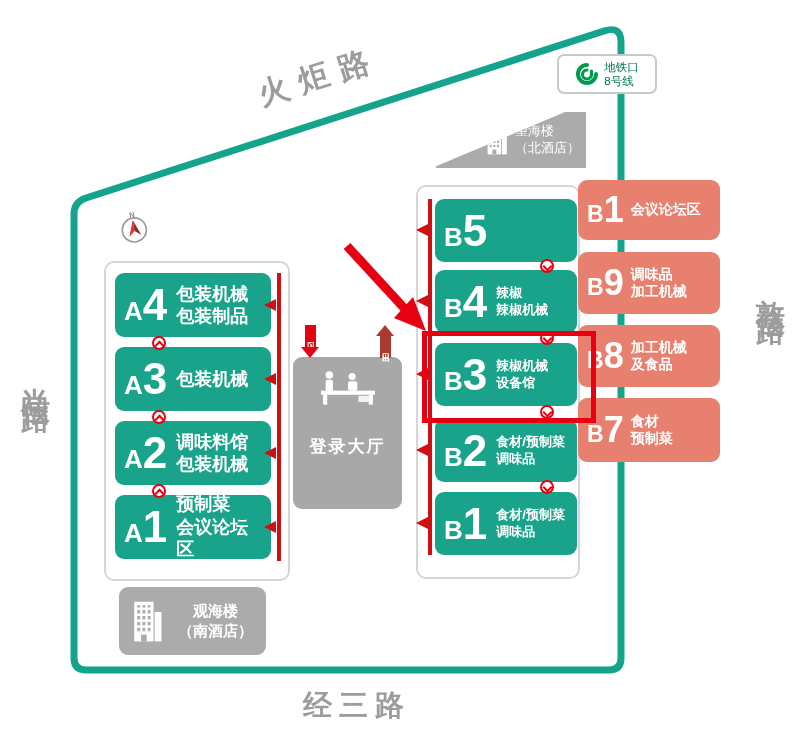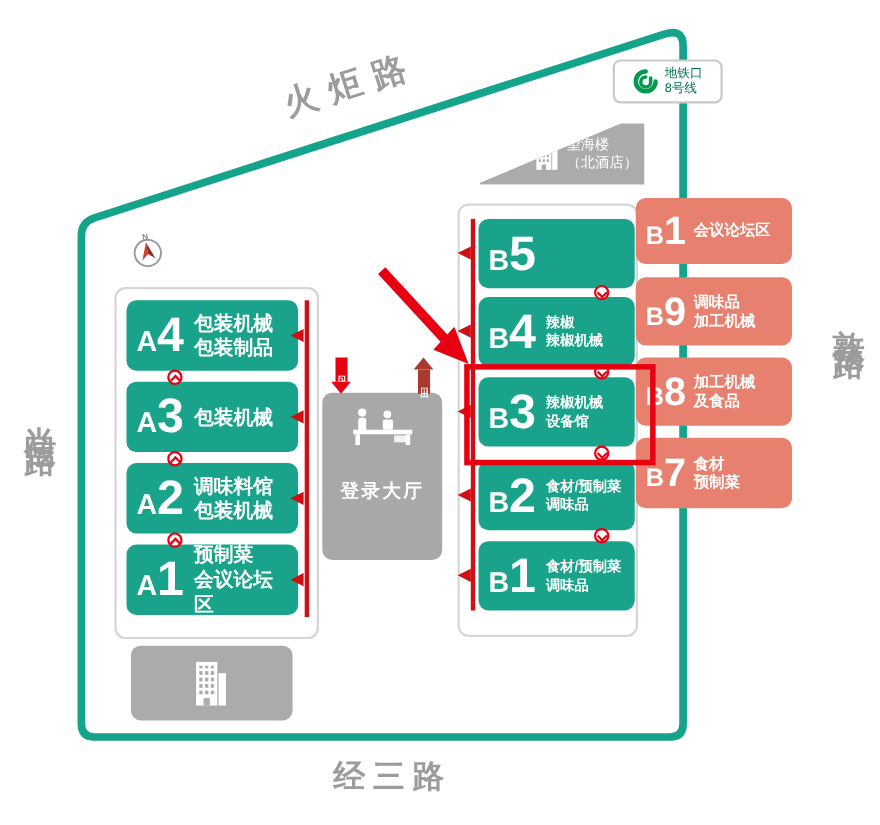--- a/index.html
+++ b/index.html
@@ -121,20 +121,24 @@
   </div>
 </div>
 
 <div class="abs" id="hotel-south">
   <svg width="34" height="46" viewBox="0 0 30 40">
     <rect x="2" y="3" width="17" height="35" fill="#fff"></rect>
     <rect x="4" y="6" width="13" height="24" fill="url(#win)"></rect>
     <rect x="20" y="12" width="6" height="26" fill="#fff"></rect>
     <rect x="8" y="32" width="5" height="6" fill="#ababab"></rect>
   </svg>
+  <div class="txt">
+    <div>观海楼</div>
+    <div>（南酒店）</div>
+  </div>
 </div>
 
 <div class="abs" id="login-hall">
   <svg class="abs" style="left:28px;top:12px;" width="54" height="36" viewBox="0 0 52 34" fill="#fff">
     <circle cx="8" cy="5.5" r="3.6"></circle>
     <rect x="4.5" y="10" width="7" height="13" rx="2"></rect>
     <circle cx="30" cy="7" r="3.4"></circle>
     <rect x="26" y="11.5" width="9" height="9" rx="2"></rect>
     <rect x="0" y="20.5" width="52" height="4"></rect>
     <rect x="2" y="24.5" width="4" height="9.5"></rect>

